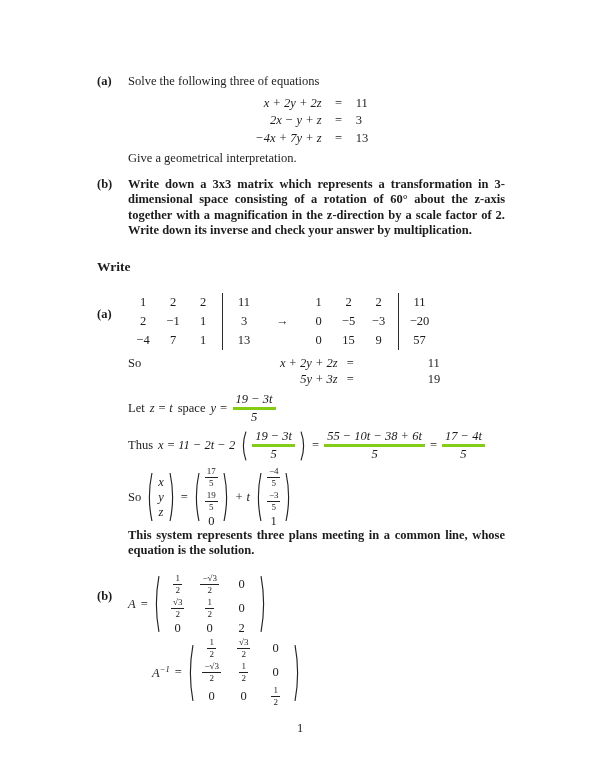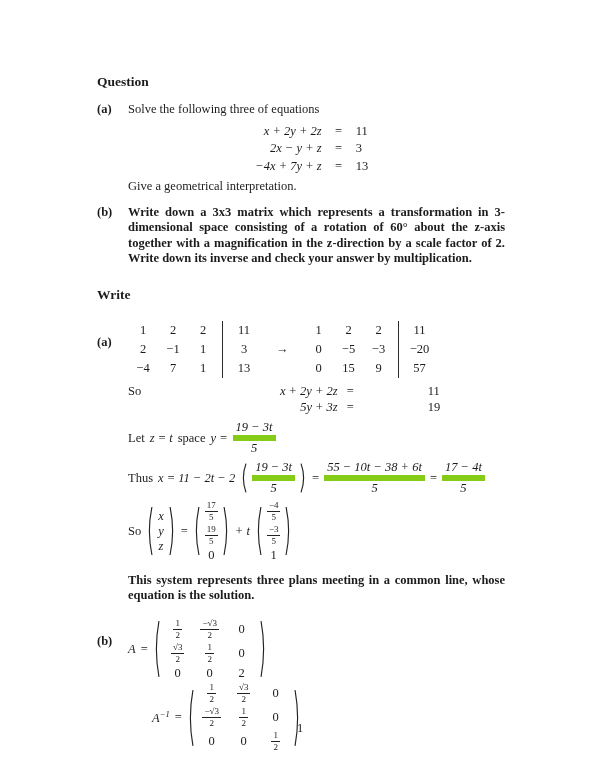--- a/index.html
+++ b/index.html
@@ -45,51 +45,50 @@
   .arrow { padding: 0 2px; }
 
   
   .sosys { display: grid; grid-template-columns: auto auto auto auto; column-gap: 9px; align-items: baseline; margin-top: 5px; }
   .sosys .lhs { text-align: right; line-height: 16.5px; }
   .sosys .rhs { text-align: left; }
 
   
   .mline { display: flex; align-items: center; gap: 5px; margin-top: 5px; flex-wrap: nowrap; }
   .frac { display: inline-block; text-align: center; vertical-align: middle; }
-  .frac .num { display: block; border-bottom: 6px solid #84cc16; padding: 0 3px 1px; line-height: 13.5px; text-align: right; }
+  .frac .num { display: block; border-bottom: 3px solid #84cc16; padding: 0 3px 1px; line-height: 13.5px; text-align: right; }
   .frac .den { display: block; line-height: 13.5px; padding-top: 1px; }
 
   
   .par { display: block; width: 7px; }
   .par path { stroke: #222; fill: none; stroke-width: 1.15px; }
   .pb { height: 30px; }
   .pv { height: 50px; }
   .pm { height: 58px; }
 
   
   .vec { display: inline-flex; align-items: center; gap: 2px; }
   .vcol { display: flex; flex-direction: column; align-items: center; justify-content: flex-end; gap: 2px; padding: 0 3px; }
   .ve { line-height: 13px; }
   .sfrac { display: inline-block; text-align: center; font-size: 9px; }
   .sfrac .num { display: block; border-bottom: 0.8px solid #222; padding: 0 2px 1px; line-height: 9.5px; }
   .sfrac .den { display: block; line-height: 9.5px; padding-top: 0.5px; }
   .mat3 { display: grid; grid-template-columns: repeat(3, minmax(26px, auto)); justify-items: center; align-items: center; row-gap: 2px; column-gap: 6px; padding: 0 3px; }
   .m3c { line-height: 13px; }
 
-  .concl { margin-top: 11px; }
+  .concl { margin-top: 0; }
   .ansb .row2 { margin: 3px 0 0 24px; }
   sup { font-size: 8.5px; font-style: italic; }
   .pageno { position: absolute; left: 0; right: 0; bottom: 40px; text-align: center; }
 </style>
 </head>
 <body>
 
 <div class="page">
 
-  <h2 class="head">Question</h2>
 
   <div class="part">
     <span class="plabel">(a)</span>
     <div class="pbody">
       <p>Solve the following three of equations</p>
       <div class="eqwrap">
         <div class="eqsys">
           <span class="lhs math">x + 2y + 2z</span>
           <span class="rel">=</span>
           <span class="rhs">11</span>

